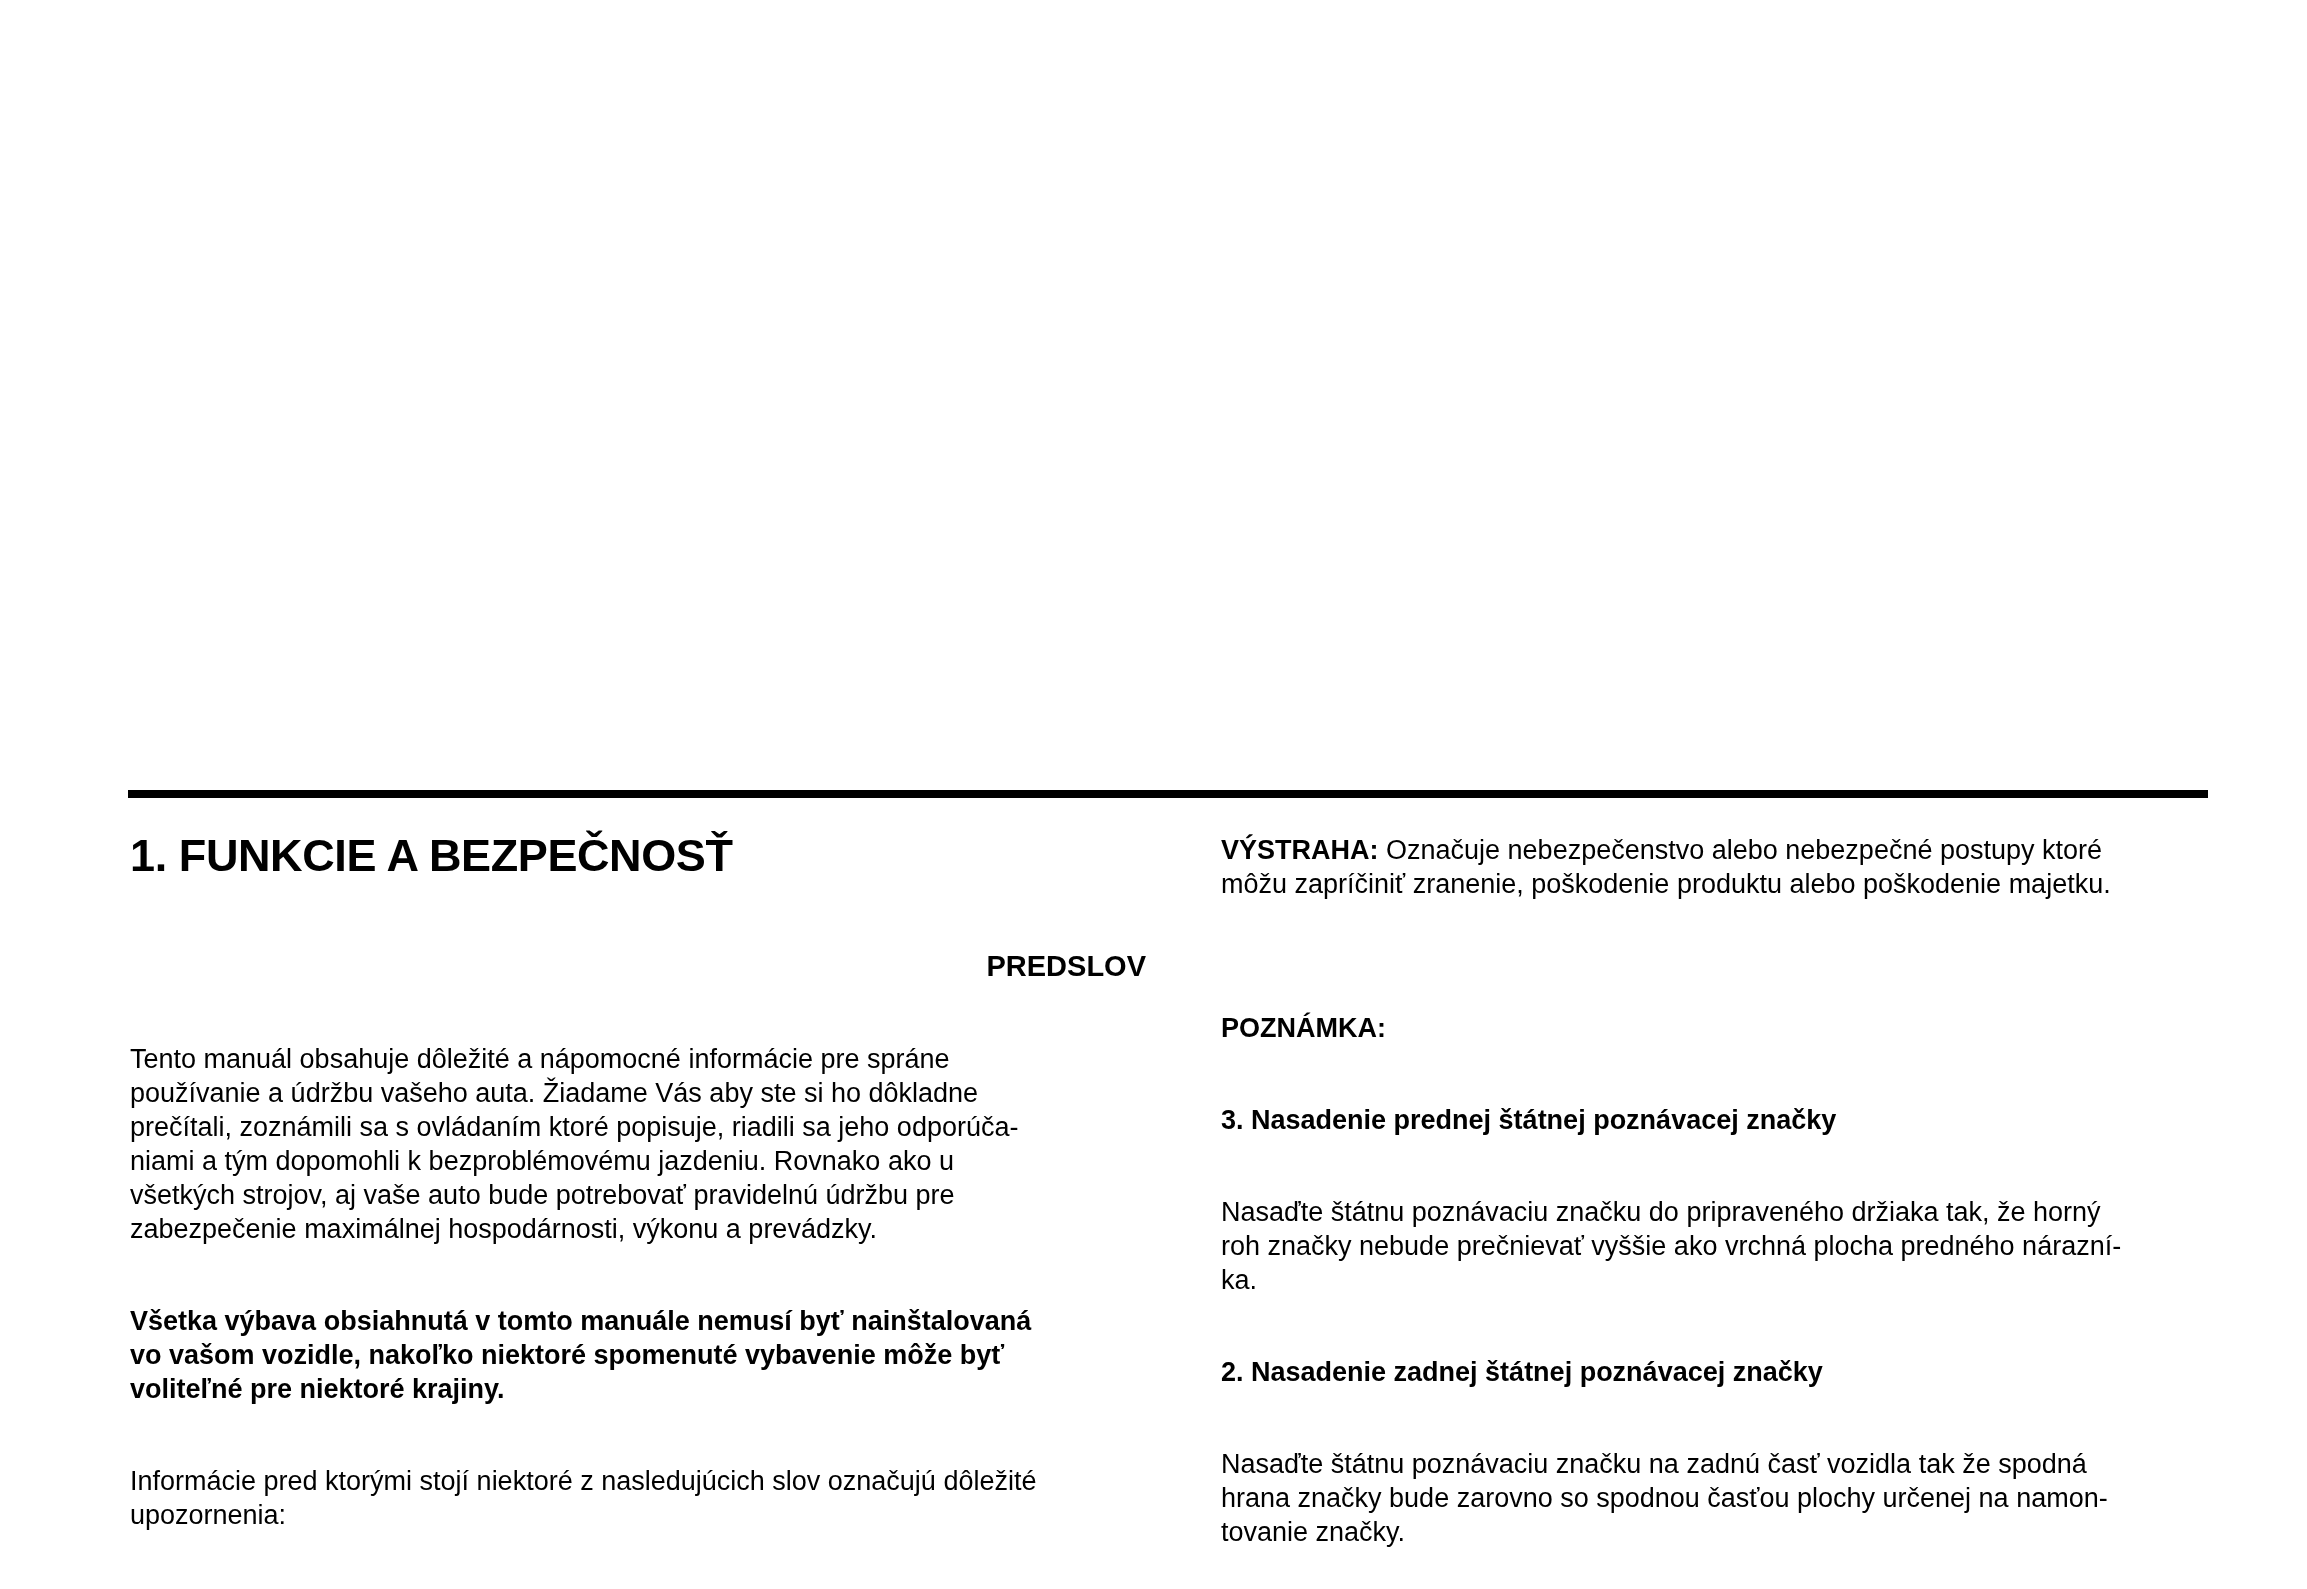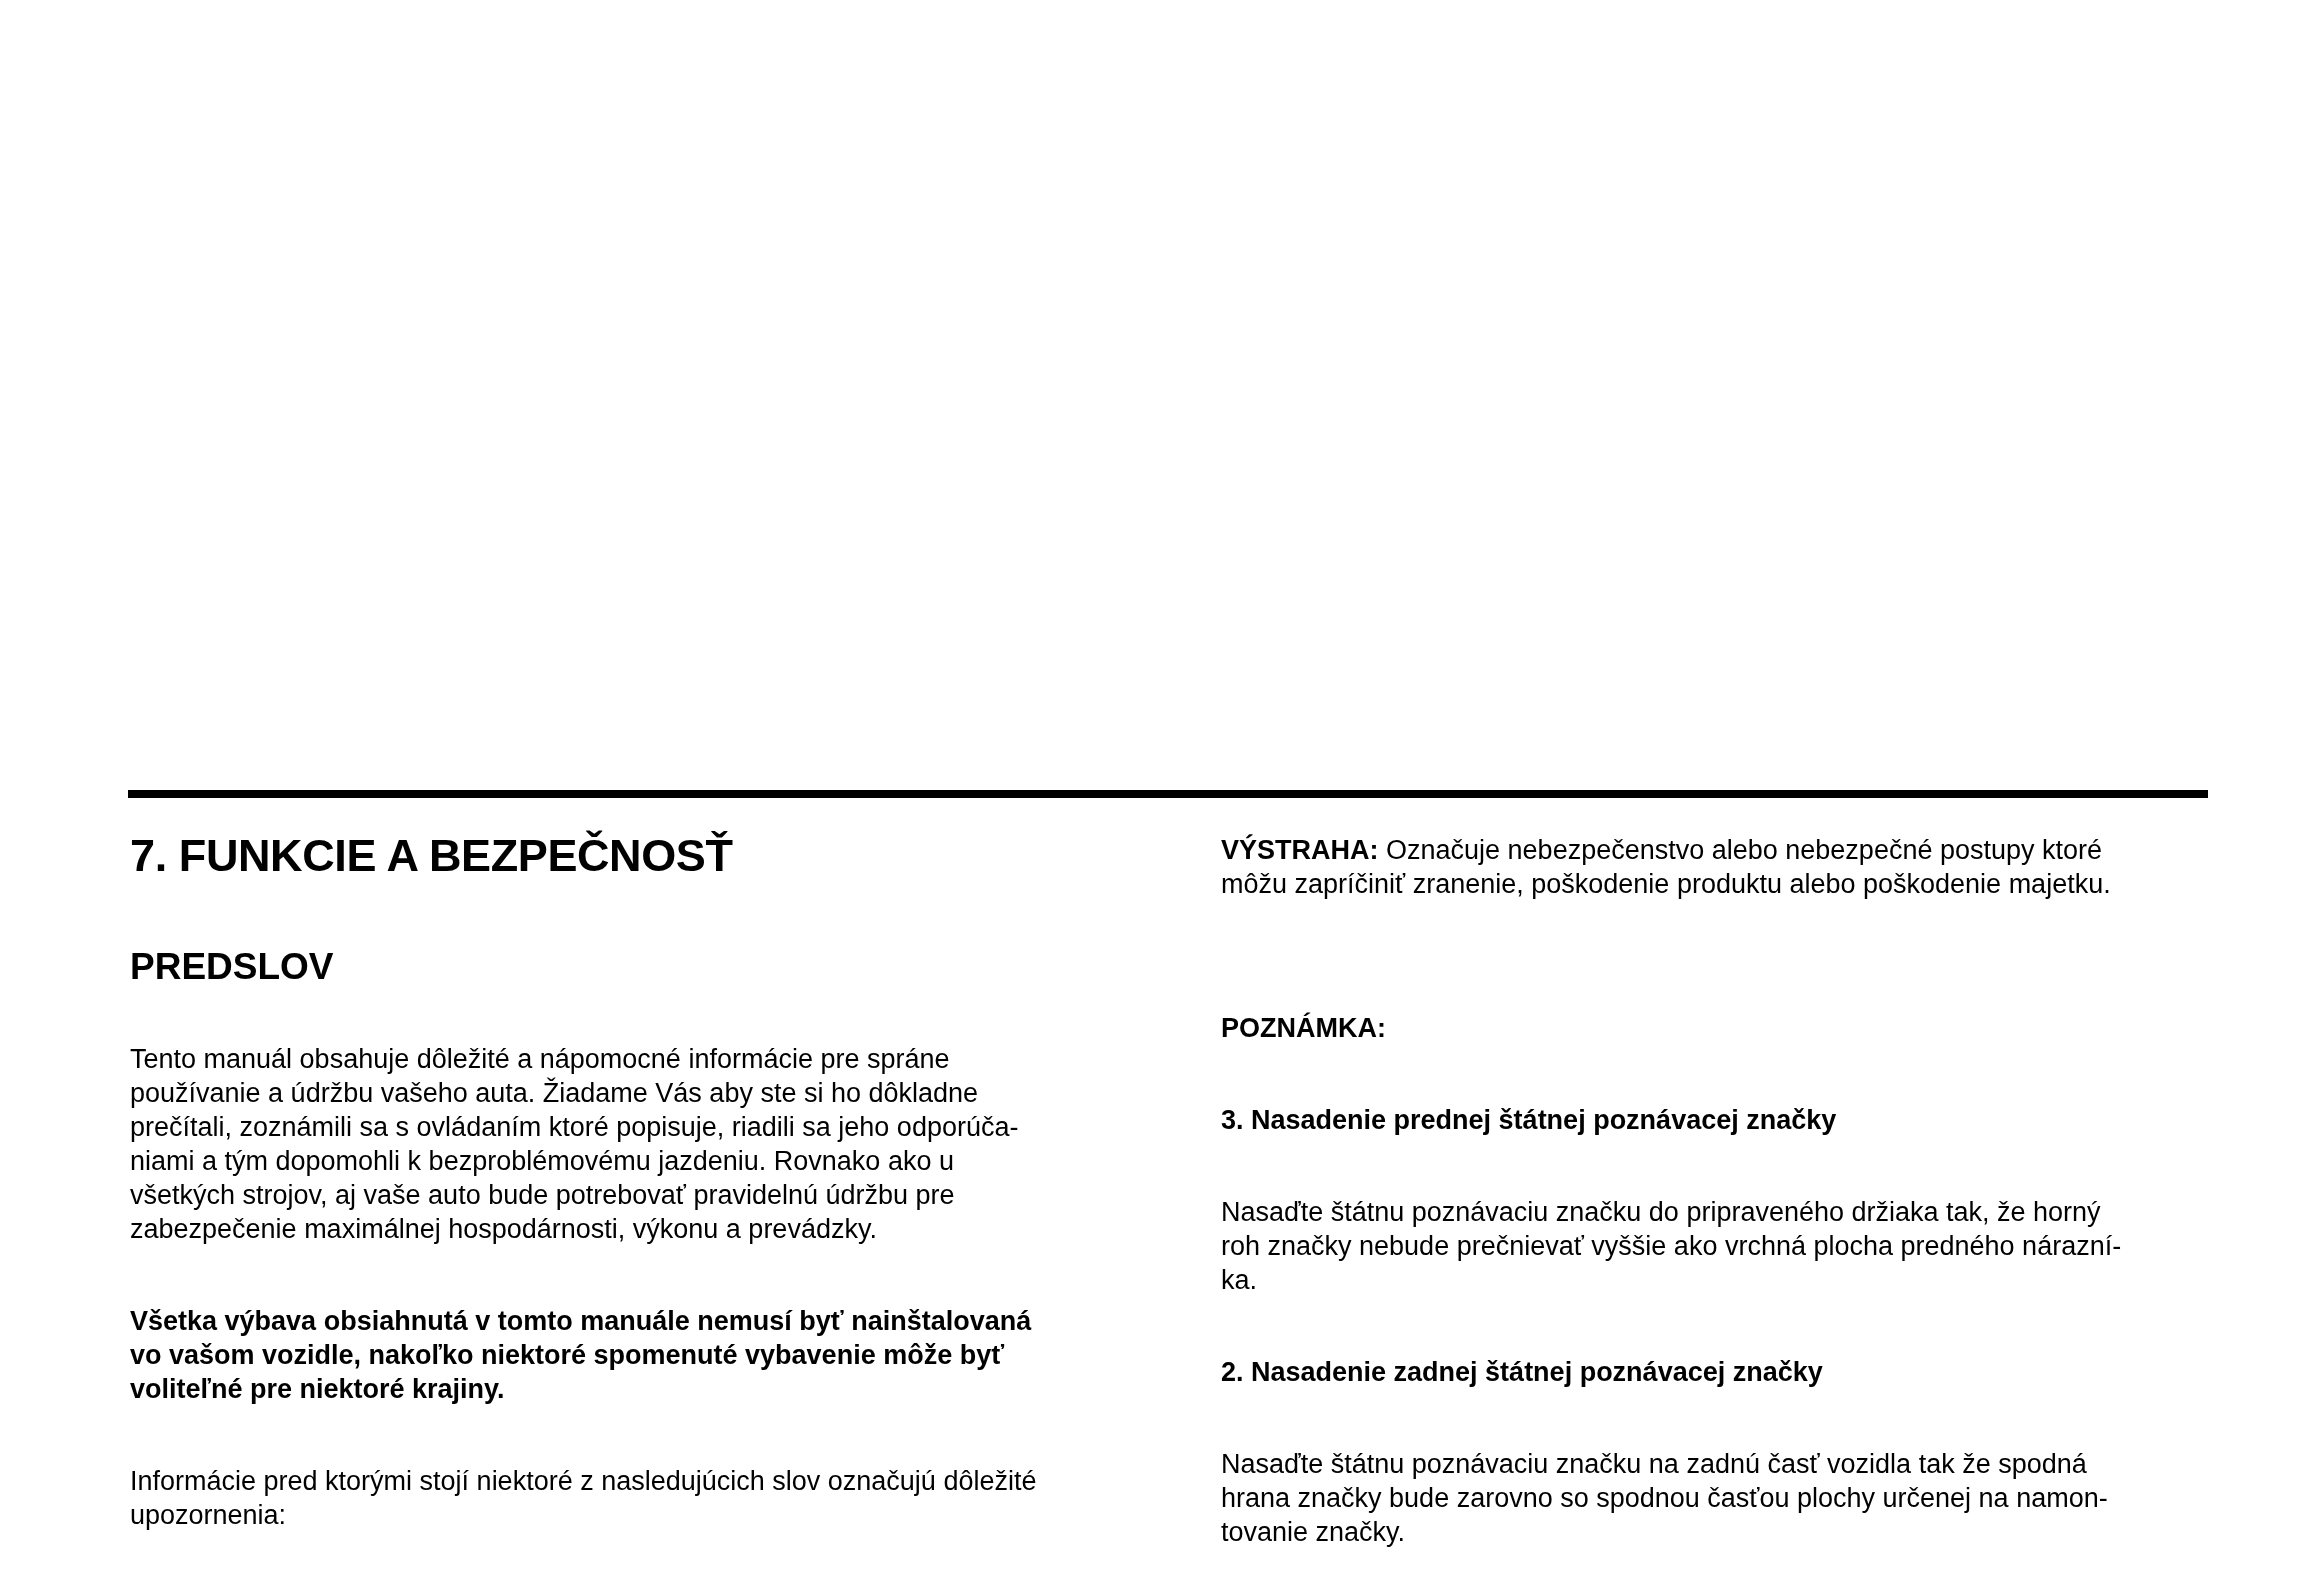--- a/index.html
+++ b/index.html
@@ -22,36 +22,37 @@
     line-height: 34px;
     white-space: pre-line;
   }
   .col-left  { left: 130px;  top: 799px; width: 1016px; }
   .col-right { left: 1221px; top: 799px; width: 1020px; }
   h1 {
     font-size: 45px; line-height: 45px; font-weight: bold;
     margin: 0; letter-spacing: -0.4px; white-space: nowrap;
   }
   h2 {
-    font-size: 37px; line-height: 35px; font-weight: bold;
+    font-size: 29px; line-height: 35px; font-weight: bold;
     margin: 37px 0 0 0;
+    text-align: right;
   }
   p { margin: 24px 0 0 0; }
   .col-right p:first-child { margin-top: 0; }
   .m36 { }
   .gap-lg { margin-top: 76px; }
   .b, b { font-weight: bold; }
 </style>
 </head>
 <body>
 
 <div class="rule"></div>
 
 <div class="col col-left">
-  <h1>7. FUNKCIE A BEZPEČNOSŤ</h1>
+  <h1>1. FUNKCIE A BEZPEČNOSŤ</h1>
   <h2>PREDSLOV</h2>
   <p class="m36">Tento manuál obsahuje dôležité a nápomocné informácie pre spráne
 používanie a údržbu vašeho auta. Žiadame Vás aby ste si ho dôkladne
 prečítali, zoznámili sa s ovládaním ktoré popisuje, riadili sa jeho odporúča-
 niami a tým dopomohli k bezproblémovému jazdeniu. Rovnako ako u
 všetkých strojov, aj vaše auto bude potrebovať pravidelnú údržbu pre
 zabezpečenie maximálnej hospodárnosti, výkonu a prevádzky.</p>
   <p class="b">Všetka výbava obsiahnutá v tomto manuále nemusí byť nainštalovaná
 vo vašom vozidle, nakoľko niektoré spomenuté vybavenie môže byť
 voliteľné pre niektoré krajiny.</p>

